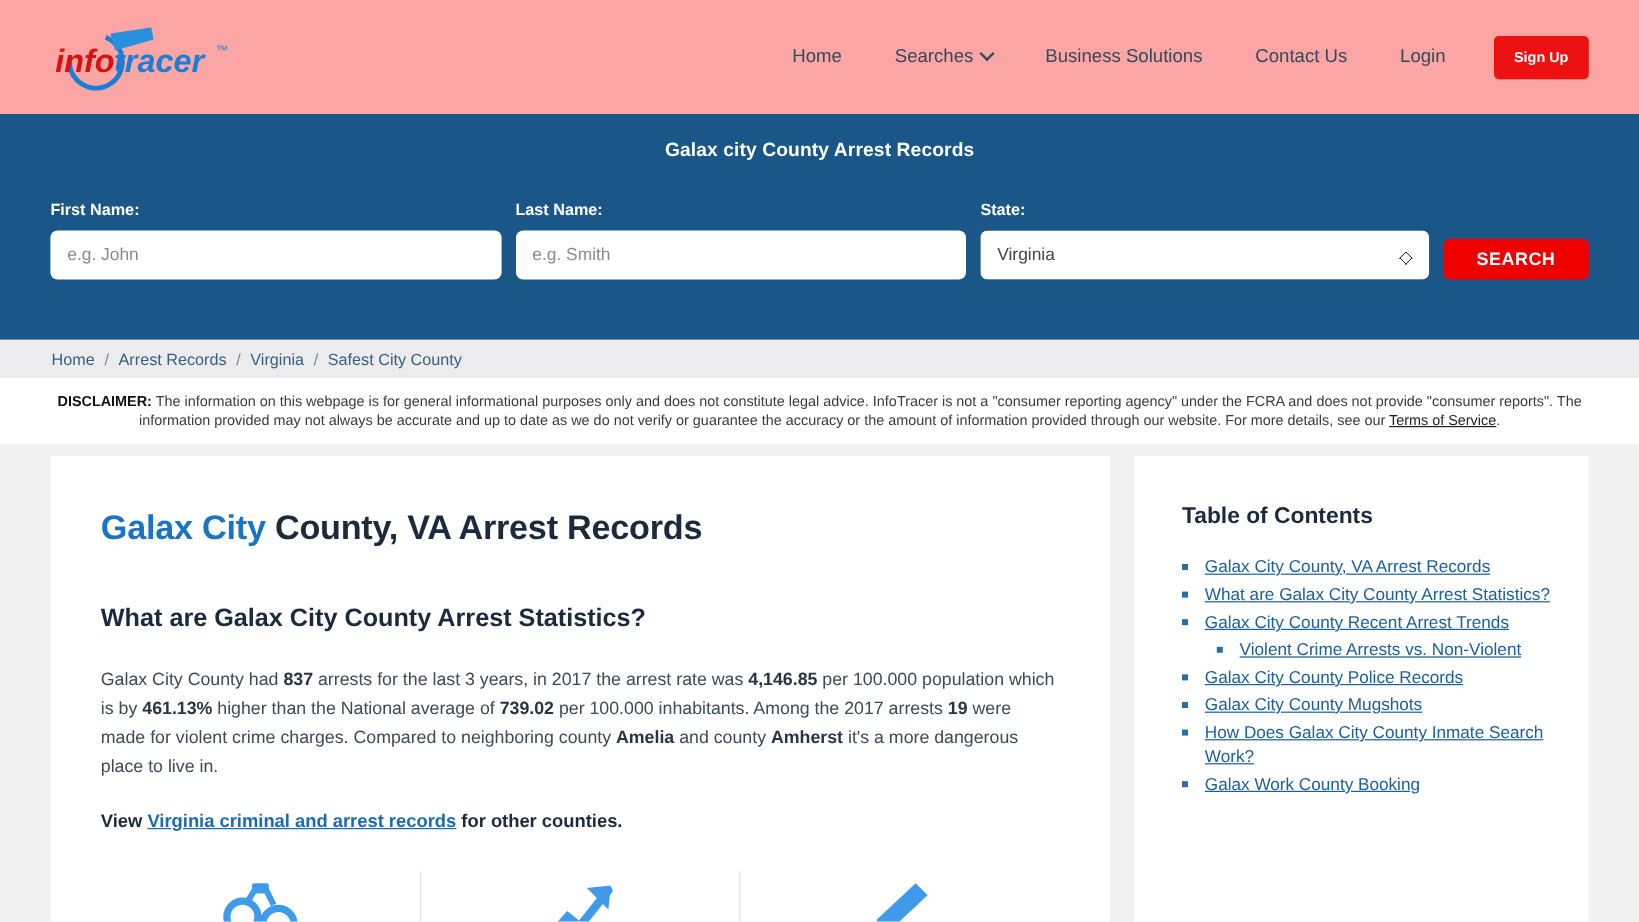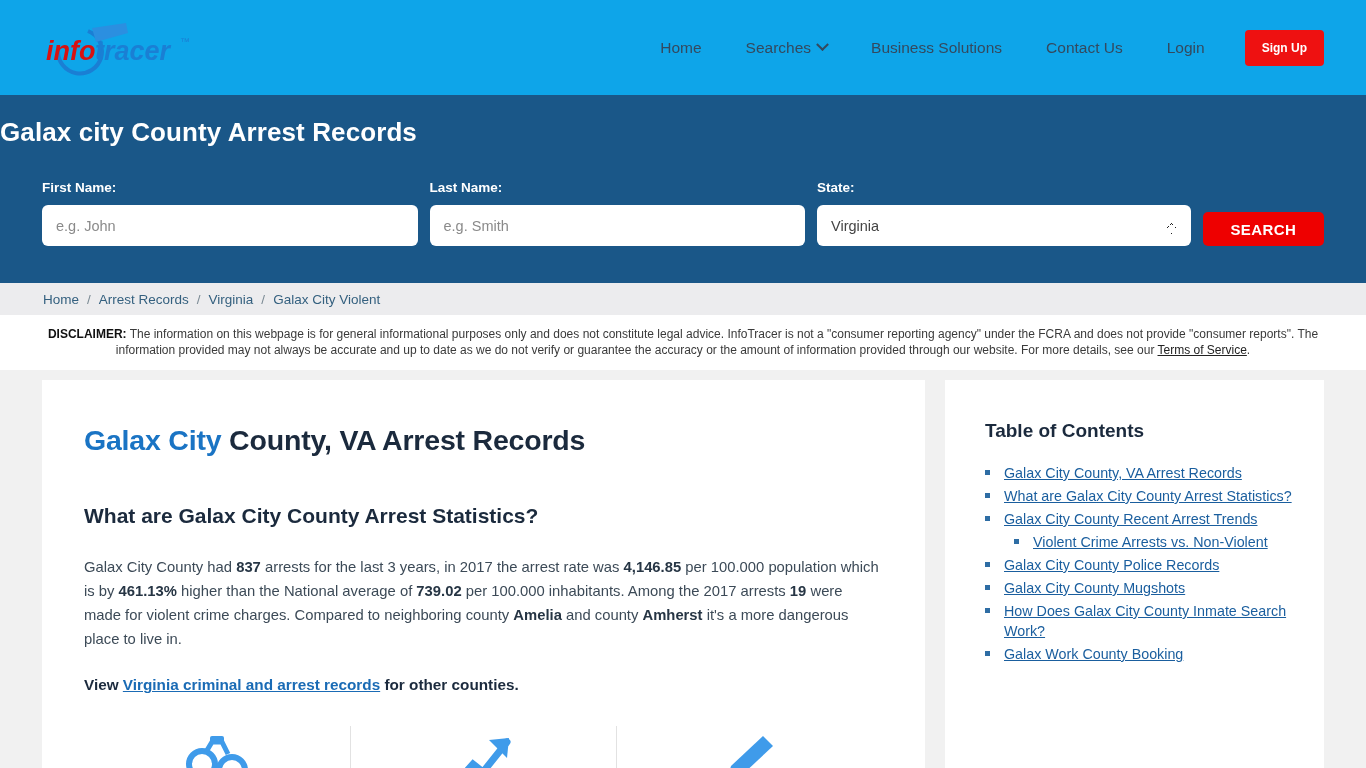--- a/index.html
+++ b/index.html
@@ -6,21 +6,21 @@
   html, body {
     width: 1366px; height: 768px;
     overflow: hidden;
     background: #f1f1f1;
     font-family: "Liberation Sans", sans-serif;
   }
 
   
   .header {
     height: 95px;
-    background: #0ea5e9;
+    background: #fca5a5;
     display: flex;
     align-items: center;
     position: relative;
   }
   .logo-wrap {
     margin-left: 40px;
     width: 175px; height: 56px;
     position: relative;
   }
   .nav {
@@ -63,23 +63,23 @@
 
   
   .banner {
     background: #1a5788;
     height: 188px;
     padding-top: 22px;
     position: relative;
   }
   .banner-title {
     color: #ffffff;
-    font-size: 26px;
-    font-weight: bold;
-    text-align: left;
+    font-size: 16px;
+    font-weight: bold;
+    text-align: center;
     letter-spacing: 0.1px;
   }
   .search-row {
     display: flex;
     align-items: flex-end;
     padding: 0 42px;
     margin-top: 32px;
     gap: 12px;
   }
   .field {
@@ -338,21 +338,21 @@
   </div>
 </div>
 
 <div class="breadcrumb">
   <a>Home</a>
   <span class="sep">/</span>
   <a>Arrest Records</a>
   <span class="sep">/</span>
   <a>Virginia</a>
   <span class="sep">/</span>
-  <a>Galax City Violent</a>
+  <a>Safest City County</a>
 </div>
 
 <div class="disclaimer">
   <b>DISCLAIMER:</b><span> The information on this webpage is for general informational purposes only and does not constitute legal advice. InfoTracer is not a "consumer reporting agency" under the FCRA and does not provide "consumer reports". The information provided may not always be accurate and up to date as we do not verify or guarantee the accuracy or the amount of information provided through our website. For more details, see our </span><a>Terms of Service</a><span>.</span>
 </div>
 
 <div class="page">
 
   <div class="content-card">
     <h1 class="h1"><span class="blue">Galax City</span><span> County, VA Arrest Records</span></h1>

